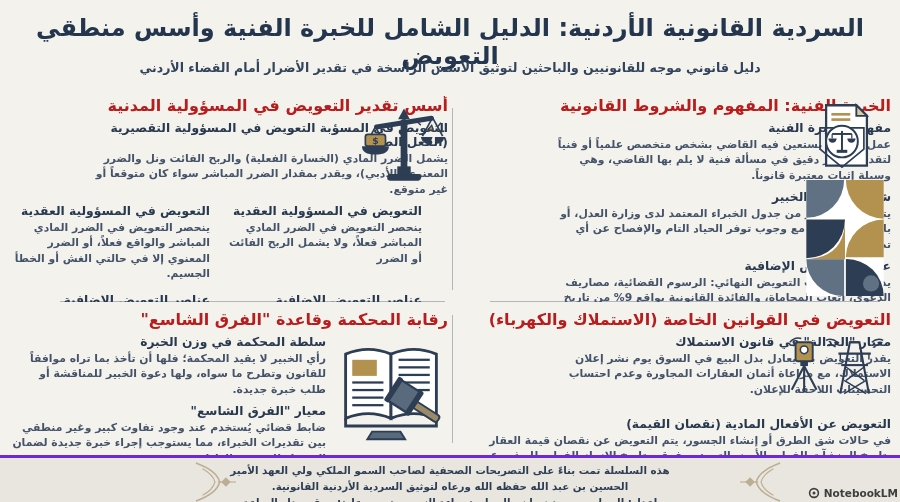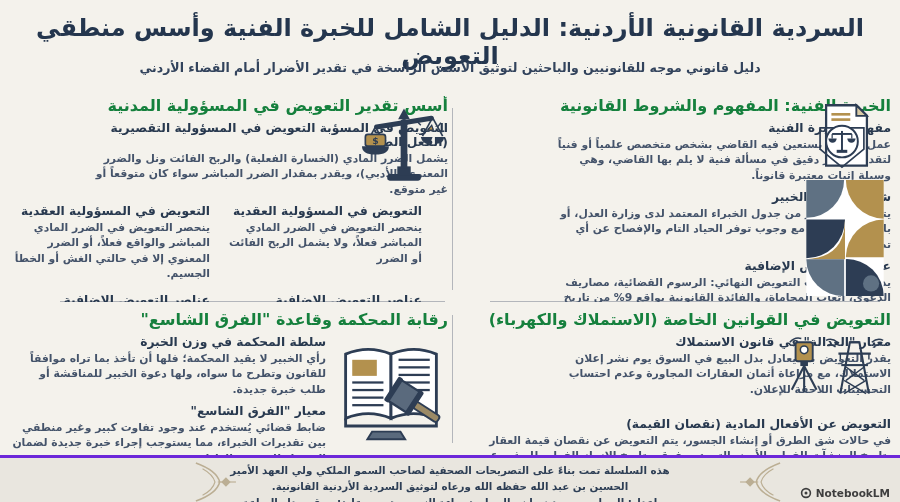--- a/index.html
+++ b/index.html
@@ -24,21 +24,21 @@
   .div-h-left  { top:301px; left:60px;  width:385px; height:1px; }
   .div-h-right { top:301px; left:490px; width:390px; height:1px; }
   .div-v-top    { top:108px; left:452px; width:1px; height:182px; }
   .div-v-bottom { top:315px; left:452px; width:1px; height:128px; }
   
   .quad { position:absolute; overflow:hidden; }
   .q-tr { top:96px;  left:455px; width:436px; height:206px; }
   .q-tl { top:96px;  left:8px;   width:440px; height:206px; }
   .q-br { top:310px; left:455px; width:436px; height:150px; }
   .q-bl { top:310px; left:8px;   width:440px; height:150px; }
-  .sec-title { font-size:16px; font-weight:bold; color:#15803d; margin-bottom:6px; }
+  .sec-title { font-size:16px; font-weight:bold; color:#b91c1c; margin-bottom:6px; }
   .item { margin-bottom:7px; }
   .item-h { font-size:12.3px; font-weight:bold; color:#28394f; margin-bottom:2px; }
   .item-b { font-size:10.8px; font-weight:bold; color:#44536a; line-height:1.42; }
   
   .icon-col-tr {
     position:absolute; top:6px; right:2px; width:88px; height:198px;
     display:flex; flex-direction:column; align-items:center; gap:2px;
   }
   .q-tr-wrap { margin-left:96px; }
   
@@ -62,21 +62,21 @@
     background:#e9e6df; border-top:3px solid #6d28d9;
   }
   .footer-text {
     position:absolute; top:5px; left:230px; right:230px; text-align:center;
     font-size:10.3px; font-weight:bold; color:#2d3e55; line-height:1.55;
   }
   .flourish { position:absolute; top:3px; width:44px; height:42px; opacity:.9; }
   .flourish-left  { left:192px; transform:scaleX(-1); }
   .flourish-right { left:740px; }
   .watermark {
-    position:absolute; right:10px; bottom:3px; display:flex; align-items:center; gap:4px;
+    position:absolute; right:2px; bottom:3px; display:flex; align-items:center; gap:4px;
     direction:ltr; font-size:10.5px; font-weight:bold; color:#3e3e3e;
   }
 </style>
 </head>
 <body>
 
 <div class="page">
 
   <div class="page-title">السردية القانونية الأردنية: الدليل الشامل للخبرة الفنية وأسس منطقي التعويض</div>
   <div class="page-subtitle">دليل قانوني موجه للقانونيين والباحثين لتوثيق الأسس الراسخة في تقدير الأضرار أمام القضاء الأردني</div>

